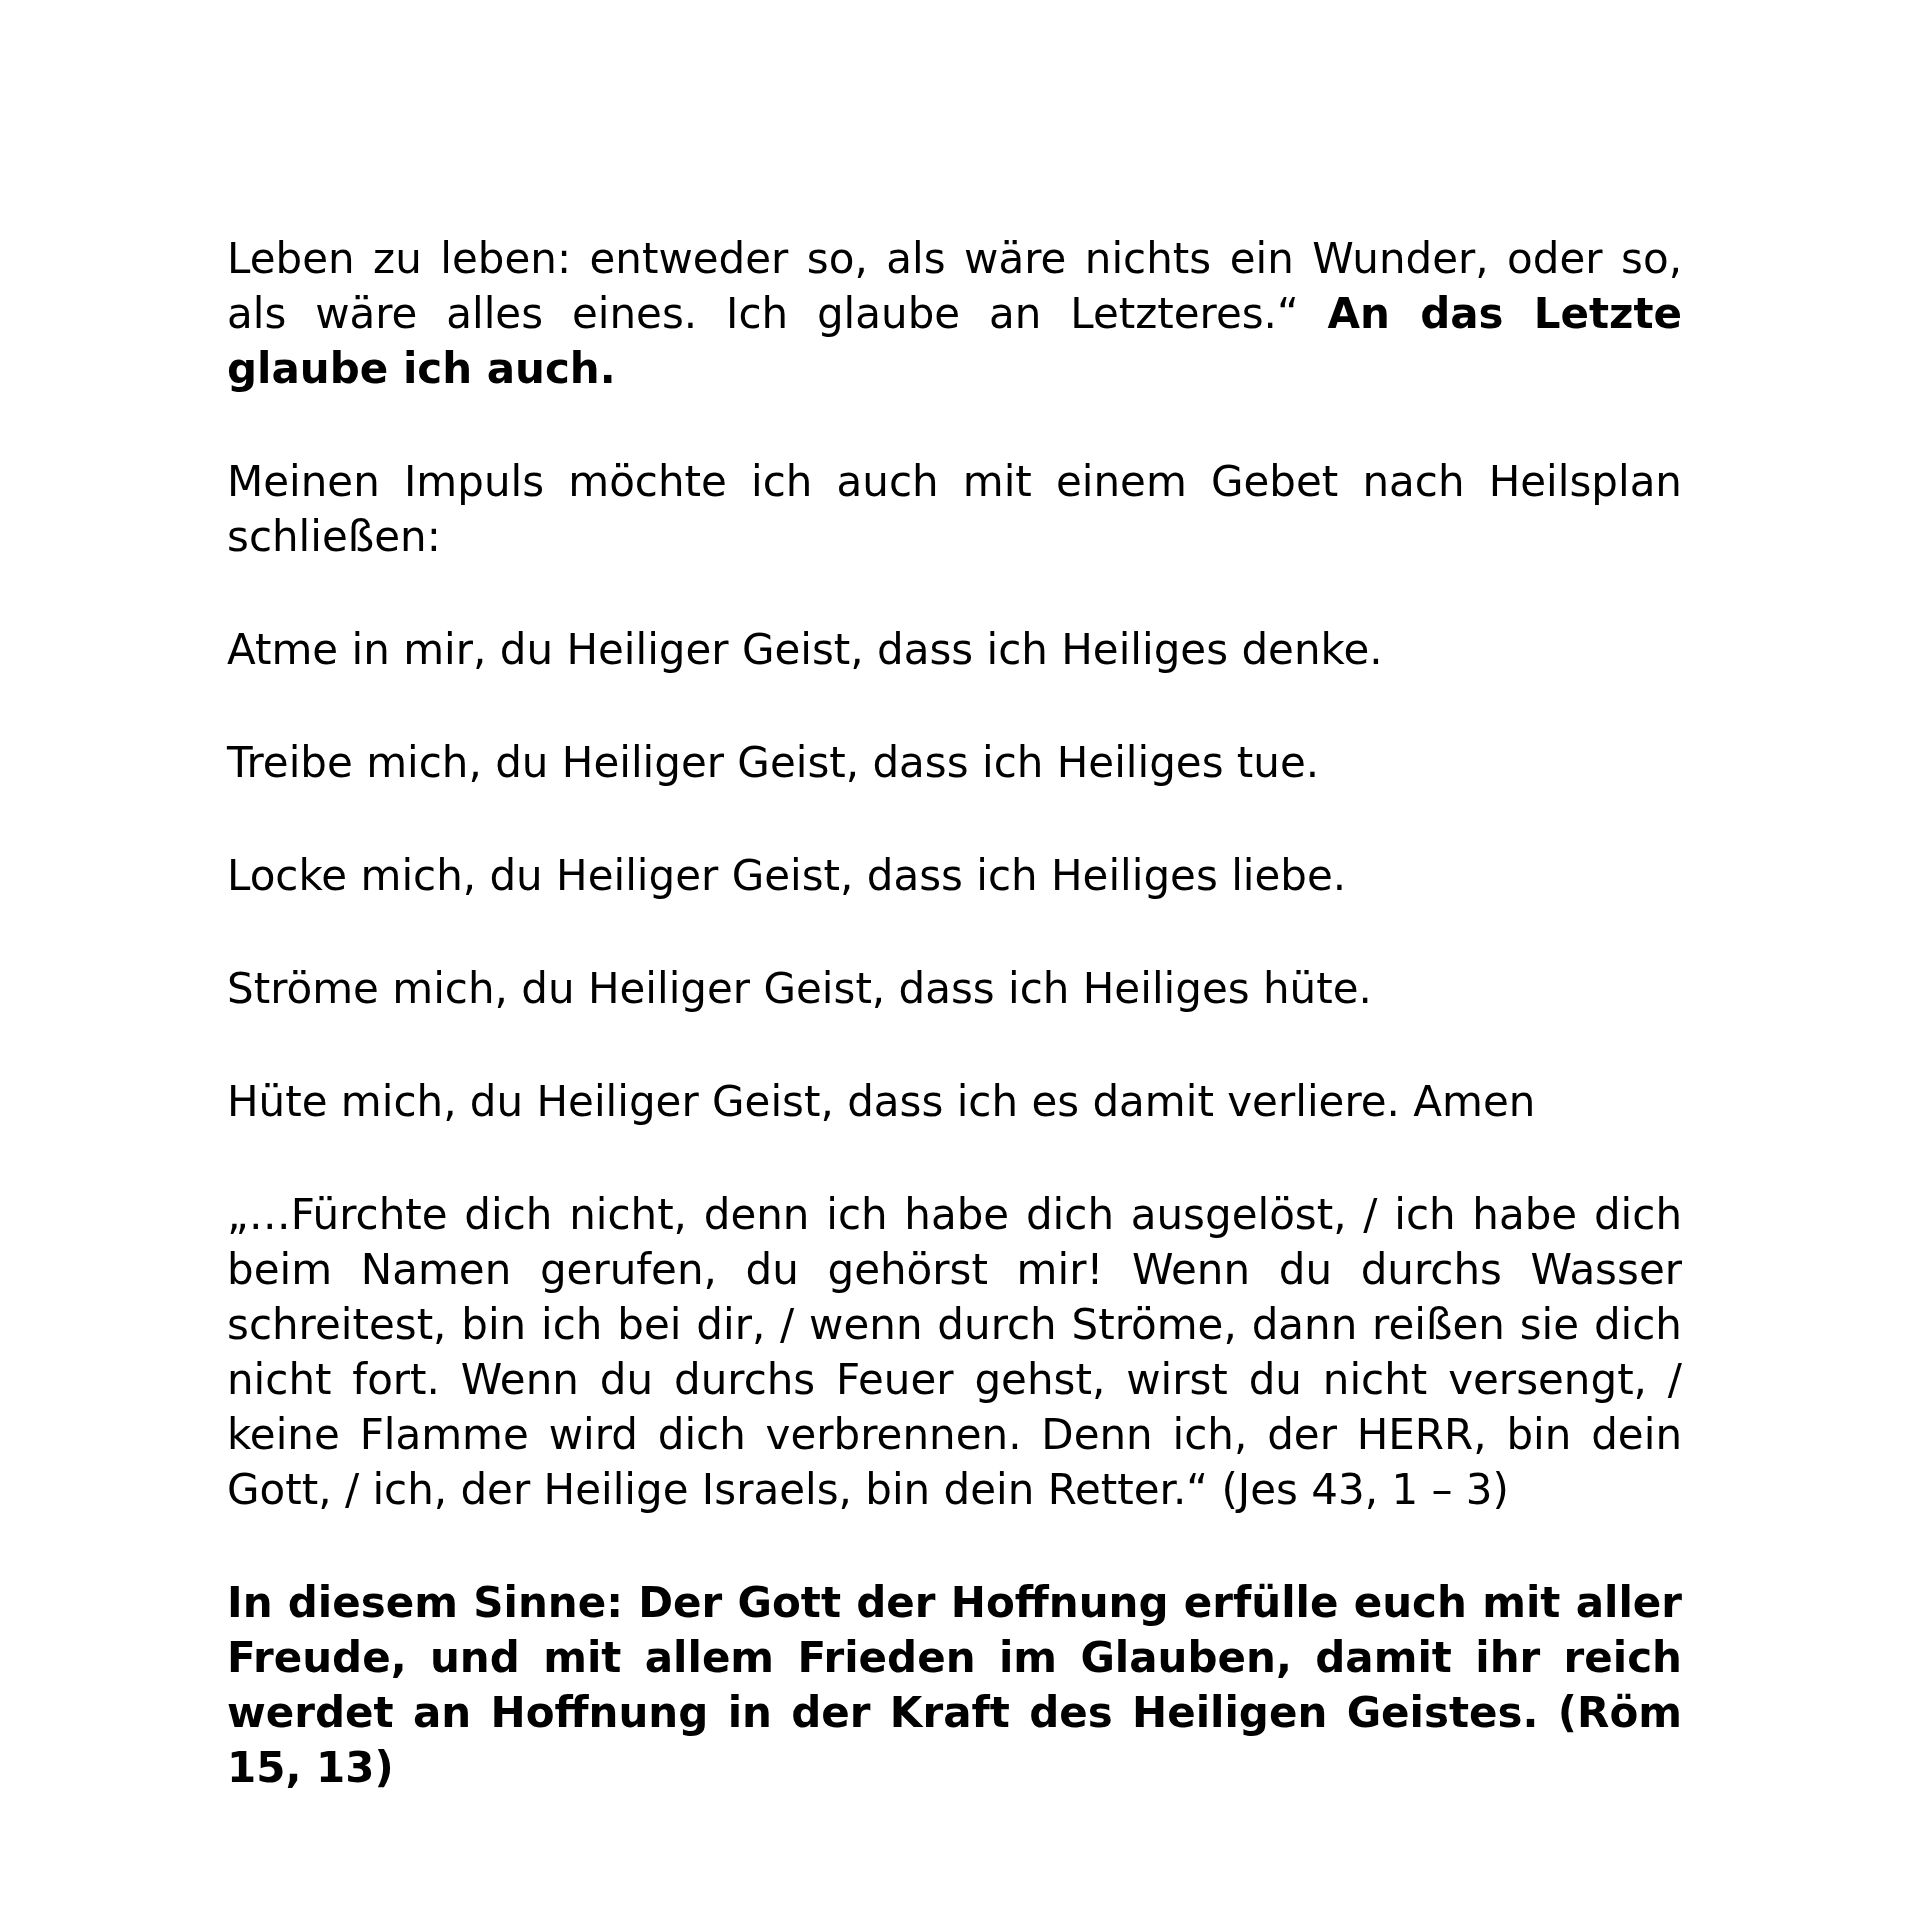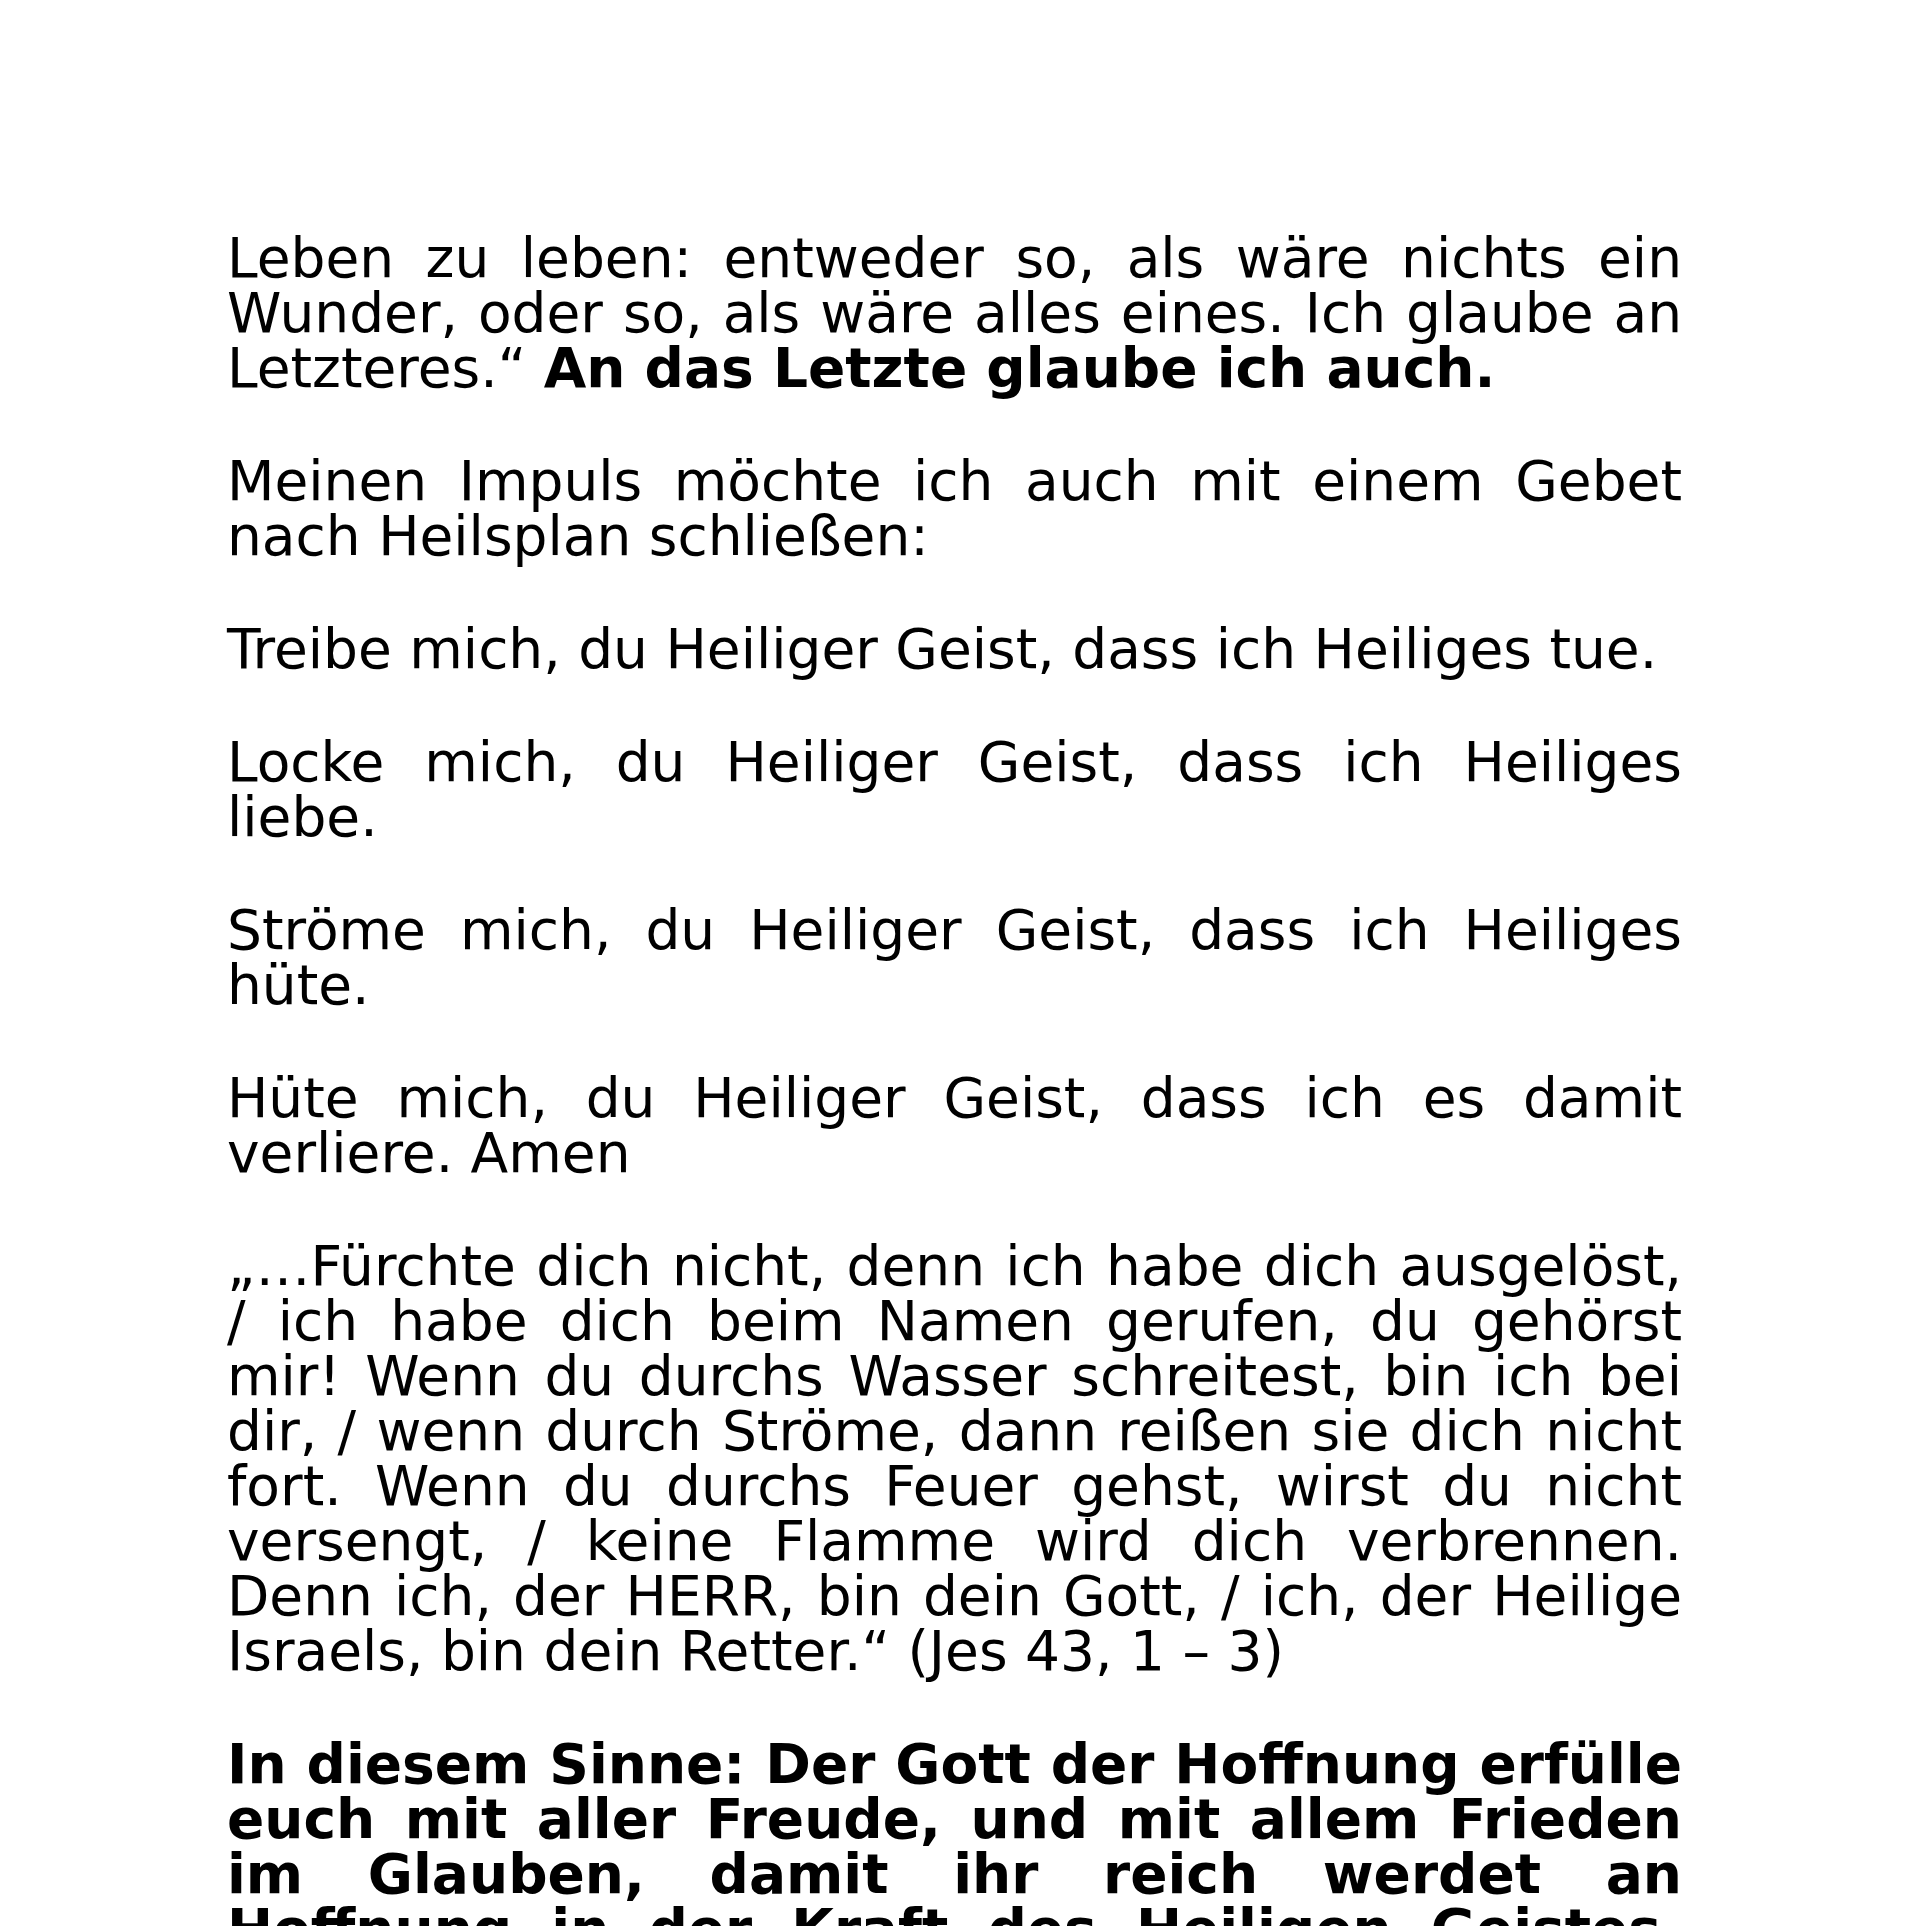--- a/index.html
+++ b/index.html
@@ -17,39 +17,40 @@
     overflow: hidden;
   }
   .content {
     position: absolute;
     left: 227px;
     top: 231px;
     width: 1455px;
   }
   .para {
     margin: 0 0 58px 0;
-    font-size: 55px;
+    font-size: 42px;
     line-height: 55px;
     text-align: justify;
     letter-spacing: 0;
   }
   .para .b {
     font-weight: bold;
   }
 </style>
 </head>
 <body>
 
 <div class="page">
   <div class="content">
 
     <p class="para"><span class="t">Leben zu leben: entweder so, als wäre nichts ein Wunder, oder so, als wäre alles eines. Ich glaube an Letzteres.“ </span><span class="b">An das Letzte glaube ich auch.</span></p>
 
     <p class="para"><span class="t">Meinen Impuls möchte ich auch mit einem Gebet nach Heilsplan schließen:</span></p>
 
+    <p class="para"><span class="t">Atme in mir, du Heiliger Geist, dass ich Heiliges denke.</span></p>
 
     <p class="para"><span class="t">Treibe mich, du Heiliger Geist, dass ich Heiliges tue.</span></p>
 
     <p class="para"><span class="t">Locke mich, du Heiliger Geist, dass ich Heiliges liebe.</span></p>
 
     <p class="para"><span class="t">Ströme mich, du Heiliger Geist, dass ich Heiliges hüte.</span></p>
 
     <p class="para"><span class="t">Hüte mich, du Heiliger Geist, dass ich es damit verliere. Amen</span></p>
 
     <p class="para"><span class="t">„…Fürchte dich nicht, denn ich habe dich ausgelöst, / ich habe dich beim Namen gerufen, du gehörst mir! Wenn du durchs Wasser schreitest, bin ich bei dir, / wenn durch Ströme, dann reißen sie dich nicht fort. Wenn du durchs Feuer gehst, wirst du nicht versengt, / keine Flamme wird dich verbrennen. Denn ich, der HERR, bin dein Gott, / ich, der Heilige Israels, bin dein Retter.“ (Jes 43, 1 – 3)</span></p>

